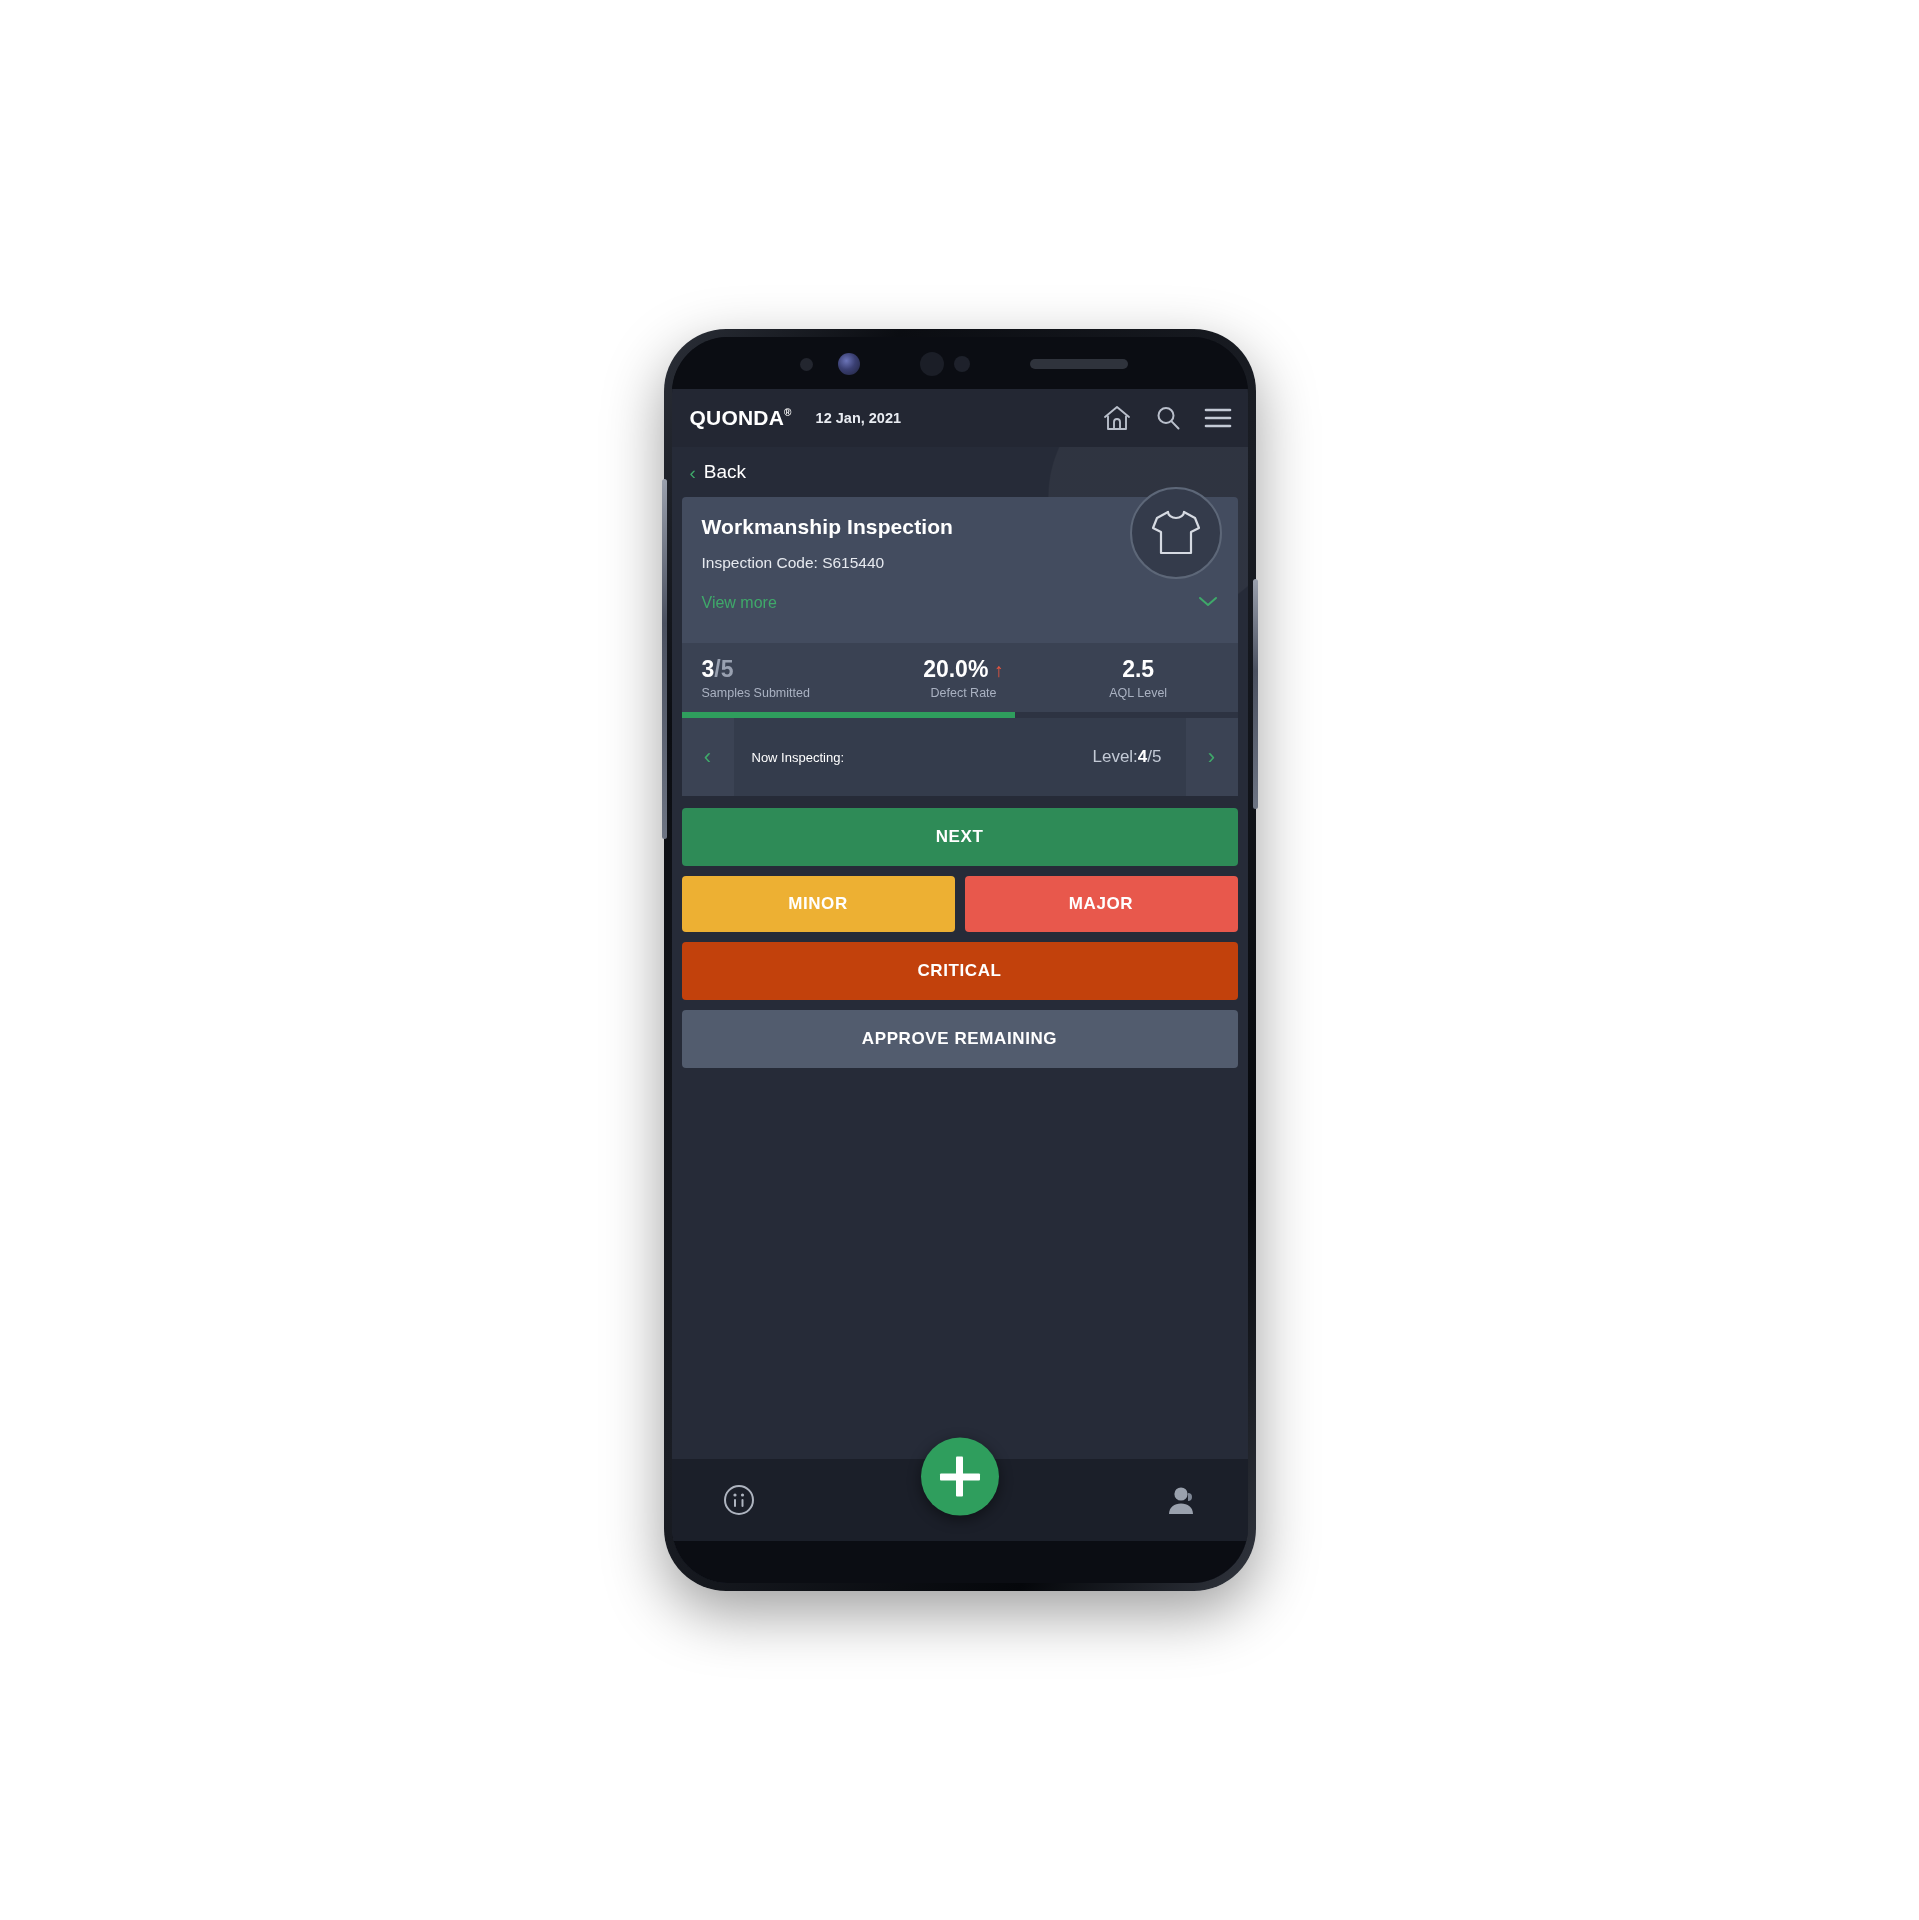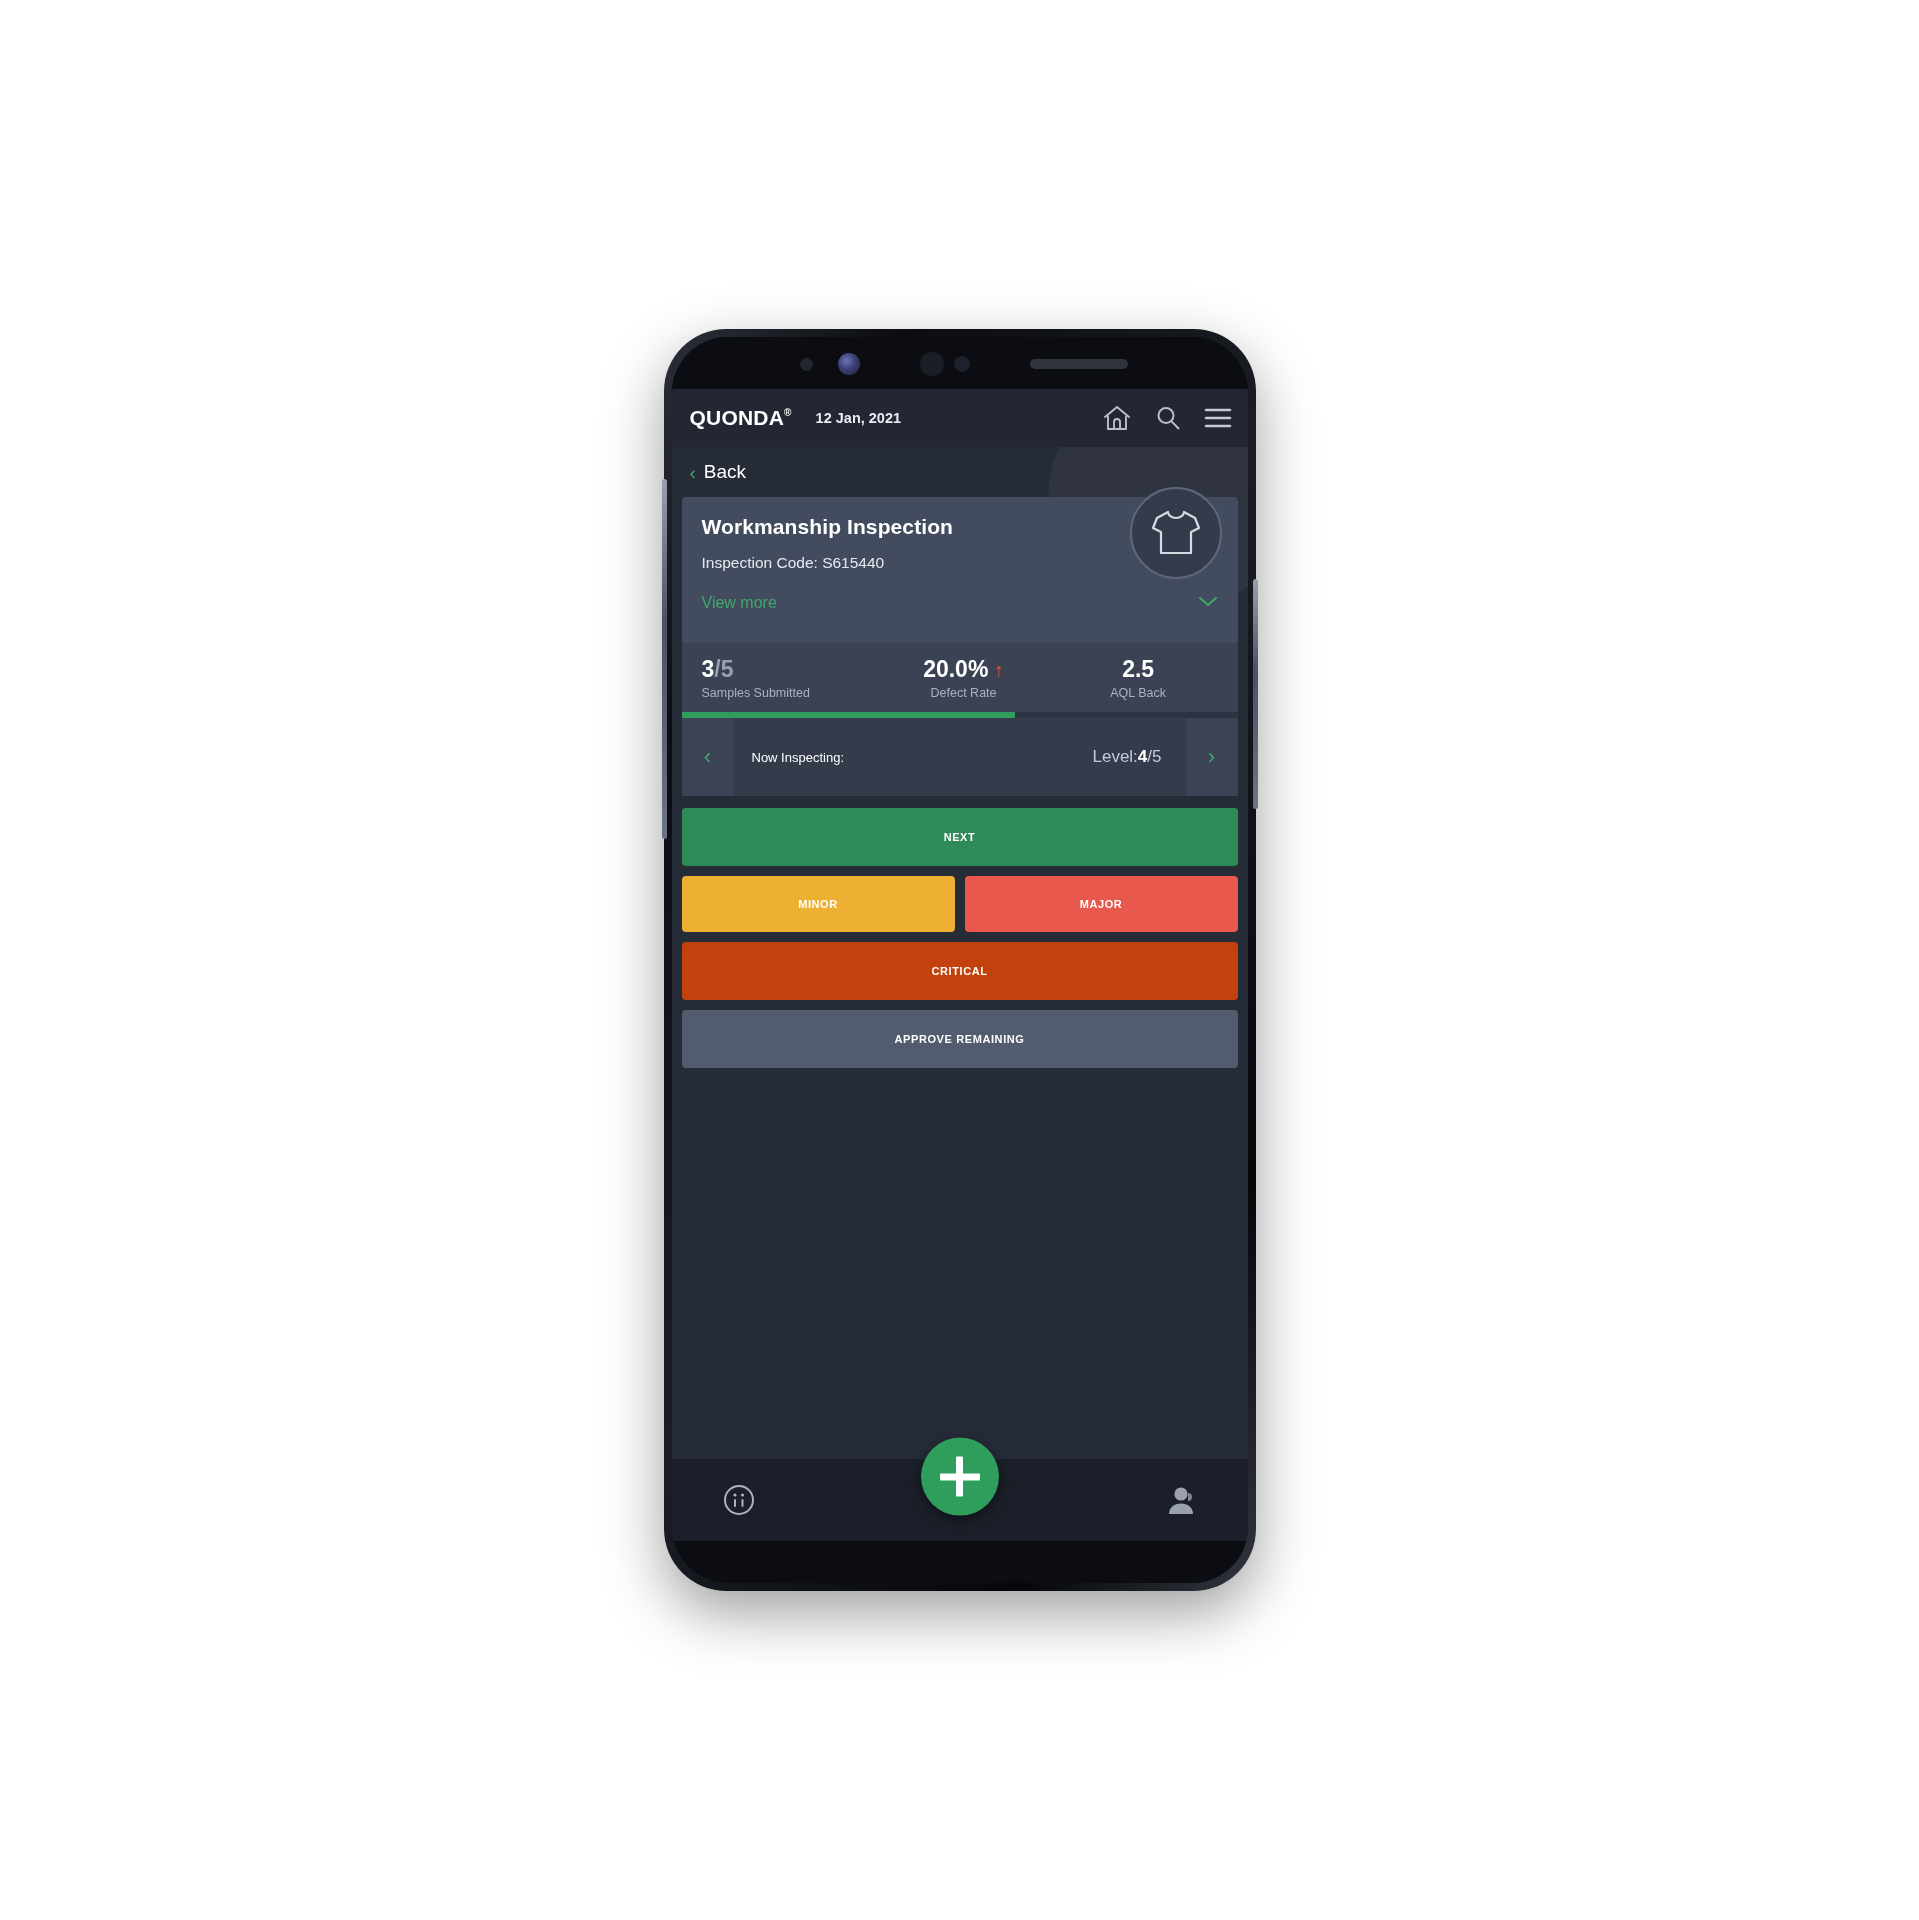--- a/index.html
+++ b/index.html
@@ -158,21 +158,21 @@
     flex: 1; display: flex; align-items: center; justify-content: space-between;
     padding: 0 24px 0 18px;
   }
   .sn-label { color: #ffffff; font-size: 13px; font-weight: 400; }
   .sn-value { color: #c3cad6; font-size: 17px; }
   .sn-value b { color: #ffffff; font-weight: 700; }
 
   .actions { padding: 0 10px; display: flex; flex-direction: column; gap: 10px; }
   .btn {
     border: none; border-radius: 4px;
-    color: #ffffff; font-size: 11px; font-weight: 700;
+    color: #ffffff; font-size: 17px; font-weight: 700;
     letter-spacing: .6px;
     height: 58px;
     display: flex; align-items: center; justify-content: center;
     cursor: pointer;
     font-family: "Liberation Sans", sans-serif;
   }
   .btn-next { background: #2e8b57; }
   .btn-row { display: flex; gap: 10px; }
   .btn-row .btn { flex: 1; height: 56px; }
   .btn-minor { background: #edb033; }
@@ -288,21 +288,21 @@
           <div class="stat">
             <div class="stat-val">
               <span>20.0%</span><span class="arrow-up">↑</span>
             </div>
             <div class="stat-lbl">Defect Rate</div>
           </div>
           <div class="stat">
             <div class="stat-val">
               <span>2.5</span>
             </div>
-            <div class="stat-lbl">AQL Back</div>
+            <div class="stat-lbl">AQL Level</div>
           </div>
         </div>
 
         <div class="progress-track">
           <div class="progress-fill" id="progress-fill" style="width: 60%;"></div>
         </div>
 
         <div class="sample-nav">
           <div class="sn-arrow">‹</div>
           <div class="sn-center">

